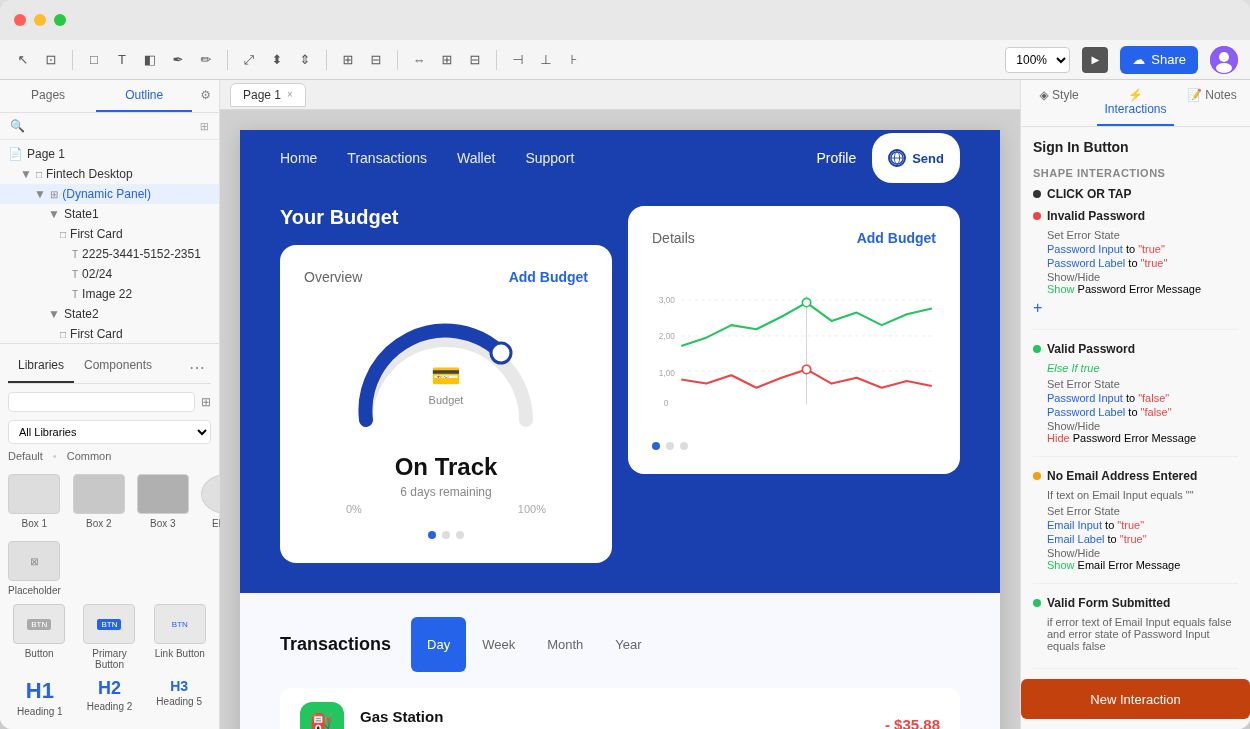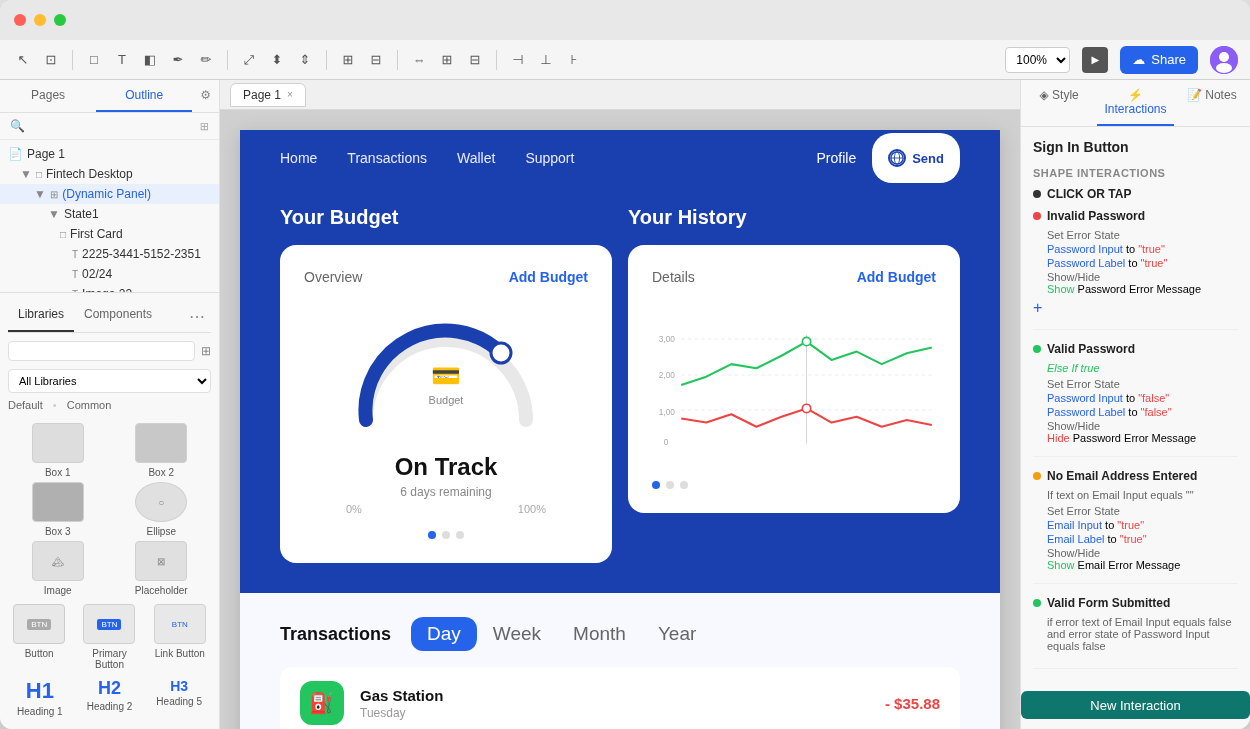--- a/index.html
+++ b/index.html
@@ -42,21 +42,21 @@
     .lib-panel { border-top: 1px solid #e0e0e0; padding: 8px; }
     .lib-tabs { display: flex; gap: 0; margin-bottom: 8px; border-bottom: 1px solid #e0e0e0; }
     .lib-tab { font-size: 12px; padding: 6px 10px; cursor: pointer; color: #666; }
     .lib-tab.active { color: #333; border-bottom: 2px solid #333; }
     .lib-filter { display: flex; align-items: center; gap: 6px; margin-bottom: 8px; }
     .lib-filter input { flex: 1; border: 1px solid #e0e0e0; border-radius: 4px; padding: 4px 8px; font-size: 11px; outline: none; }
     .lib-select { width: 100%; border: 1px solid #e0e0e0; border-radius: 4px; padding: 4px 6px; font-size: 11px; margin-bottom: 6px; background: white; }
     .lib-tag-row { display: flex; gap: 10px; font-size: 11px; color: #666; margin-bottom: 8px; }
     .lib-tag { cursor: pointer; }
     .lib-tag.sep { color: #ccc; }
-    .component-grid { display: grid; grid-template-columns: repeat(2, 1fr); gap: 4px; padding: 4px 0; }
+    .component-grid { display: grid; grid-template-columns: repeat(5, 1fr); gap: 12px; padding: 4px 0; }
     .component-item { display: flex; flex-direction: column; align-items: center; gap: 4px; cursor: pointer; }
     .comp-preview { width: 52px; height: 40px; background: #e8e8e8; border-radius: 4px; display: flex; align-items: center; justify-content: center; font-size: 10px; color: #888; border: 1px solid #d0d0d0; }
     .comp-label { font-size: 10px; color: #555; text-align: center; }
     .heading-grid { display: grid; grid-template-columns: repeat(3, 1fr); gap: 6px; padding: 4px 0; }
     .heading-item { display: flex; flex-direction: column; align-items: center; gap: 2px; cursor: pointer; }
     .h1-prev { font-size: 22px; font-weight: 700; color: #2563eb; }
     .h2-prev { font-size: 18px; font-weight: 700; color: #2563eb; }
     .h3-prev { font-size: 14px; font-weight: 700; color: #2563eb; }
 
     
@@ -100,21 +100,21 @@
 
     
     .history-card { background: white; border-radius: 16px; padding: 24px; }
     .history-chart { position: relative; height: 160px; margin: 10px 0; }
 
     
     .transactions-section { background: #f8f9ff; padding: 24px 40px; }
     .trans-header { display: flex; align-items: center; gap: 20px; margin-bottom: 16px; }
     .trans-title { font-size: 18px; font-weight: 700; color: #111; }
     .period-tabs { display: flex; gap: 0; }
-    .period-tab { padding: 6px 16px; font-size: 19px; cursor: pointer; border-radius: 12px; color: #666; }
+    .period-tab { padding: 20px 16px; font-size: 13px; cursor: pointer; border-radius: 6px; color: #666; }
     .period-tab.active { background: #2563eb; color: white; }
     .trans-list { display: flex; flex-direction: column; gap: 12px; }
     .trans-item { background: white; border-radius: 12px; padding: 14px 20px; display: flex; align-items: center; gap: 16px; }
     .trans-icon { width: 44px; height: 44px; border-radius: 12px; display: flex; align-items: center; justify-content: center; font-size: 20px; flex-shrink: 0; }
     .trans-icon.green { background: #22c55e; }
     .trans-info { flex: 1; }
     .trans-name { font-size: 15px; font-weight: 600; color: #111; }
     .trans-date { font-size: 12px; color: #999; margin-top: 2px; }
     .trans-amount { font-size: 15px; font-weight: 600; color: #ef4444; text-align: center; }
 
@@ -137,21 +137,21 @@
     .trigger-cond { font-size: 11px; color: #666; margin-left: 14px; margin-bottom: 4px; }
     .trigger-action { font-size: 11px; color: #666; margin-left: 14px; margin-bottom: 2px; font-weight: 500; }
     .trigger-value { font-size: 11px; margin-left: 14px; margin-bottom: 2px; }
     .trigger-value .param { color: #2563eb; font-weight: 500; }
     .trigger-value .val { color: #ef4444; }
     .show-hide-label { font-size: 11px; color: #666; margin-left: 14px; font-weight: 500; }
     .show-val { font-size: 11px; margin-left: 14px; }
     .show-val .green { color: #22c55e; }
     .else-label { font-size: 11px; color: #22c55e; margin-left: 14px; margin-bottom: 4px; font-style: italic; }
     .add-btn { color: #2563eb; font-size: 16px; cursor: pointer; display: inline-block; margin-top: 4px; }
-    .new-interaction-btn { margin: 10px 0; height: 28px; background: #0f766e; color: white; border: none; border-radius: 6px; font-size: 13px; font-weight: 500; cursor: pointer; display: flex; align-items: center; justify-content: center; }
+    .new-interaction-btn { margin: 10px 0; height: 40px; background: #c2410c; color: white; border: none; border-radius: 6px; font-size: 13px; font-weight: 500; cursor: pointer; display: flex; align-items: center; justify-content: center; }
 
     
     ::-webkit-scrollbar { width: 6px; }
     ::-webkit-scrollbar-track { background: transparent; }
     ::-webkit-scrollbar-thumb { background: #ccc; border-radius: 3px; }
   </style>
 </head>
 <body>
 
 <div class="window">
@@ -420,21 +420,20 @@
                 </div>
                 <div class="card-dots">
                   <div class="dot active"></div>
                   <div class="dot"></div>
                   <div class="dot"></div>
                 </div>
               </div>
             </div>
 
             <div class="history-section">
-              <div class="section-title">Your History</div>
               <div class="history-card">
                 <div class="card-header">
                   <span class="card-label">Details</span>
                   <span class="add-budget-btn">Add Budget</span>
                 </div>
 
                 <div class="history-chart">
                   <svg width="100%" height="160" viewBox="0 0 340 160">
 
                     <text x="8" y="28" font-size="10" fill="#aaa">3,00</text>

